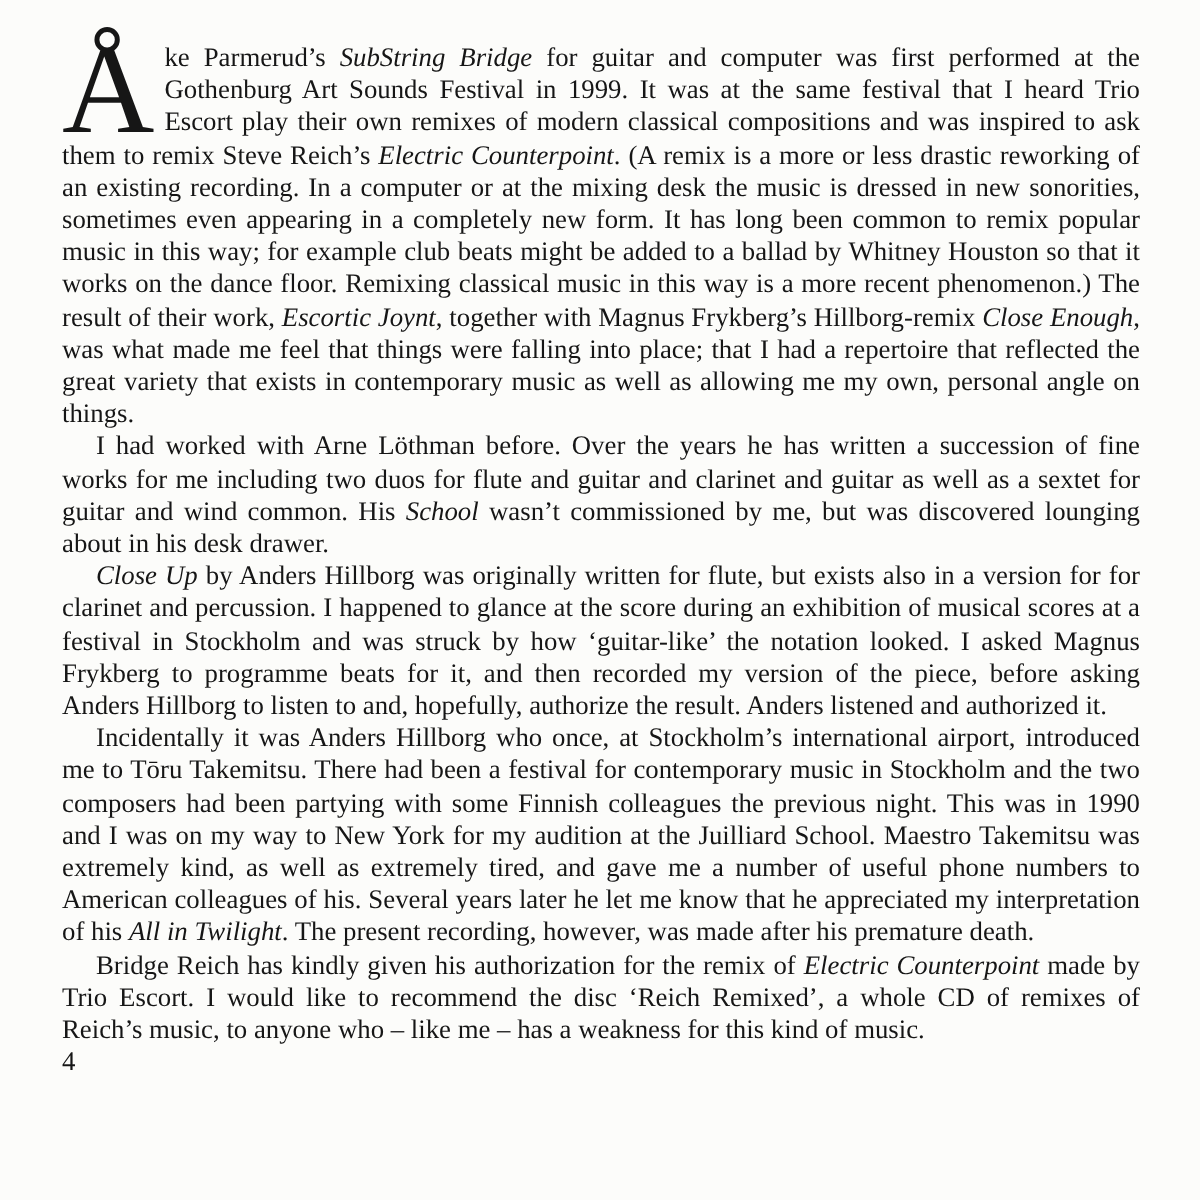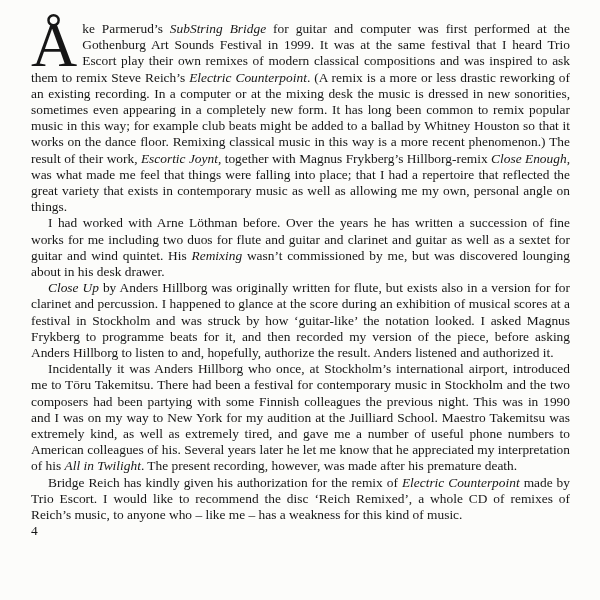--- a/index.html
+++ b/index.html
@@ -45,19 +45,19 @@
     text-indent: 0;
     text-align: left;
   }
 </style>
 </head>
 <body>
 
 <div class="page">
   <div class="text-body">
       <p class="first"><span class="dropcap">Å</span><span>ke Parmerud’s </span><i>SubString Bridge</i><span> for guitar and computer was first performed at the Gothenburg Art Sounds Festival in 1999. It was at the same festival that I heard Trio Escort play their own remixes of modern classical compositions and was inspired to ask them to remix Steve Reich’s </span><i>Electric Counterpoint</i><span>. (A remix is a more or less drastic reworking of an existing recording. In a computer or at the mixing desk the music is dressed in new sonorities, sometimes even appearing in a completely new form. It has long been common to remix popular music in this way; for example club beats might be added to a ballad by Whitney Houston so that it works on the dance floor. Remixing classical music in this way is a more recent phenomenon.) The result of their work, </span><i>Escortic Joynt</i><span>, together with Magnus Frykberg’s Hillborg-remix </span><i>Close Enough</i><span>, was what made me feel that things were falling into place; that I had a repertoire that reflected the great variety that exists in contemporary music as well as allowing me my own, personal angle on things.</span></p>
-      <p class=""><span>I had worked with Arne Löthman before. Over the years he has written a succession of fine works for me including two duos for flute and guitar and clarinet and guitar as well as a sextet for guitar and wind quintet. His </span><i>Remixing</i><span> wasn’t commissioned by me, but was discovered lounging about in his desk drawer.</span></p>
+      <p class=""><span>I had worked with Arne Löthman before. Over the years he has written a succession of fine works for me including two duos for flute and guitar and clarinet and guitar as well as a sextet for guitar and wind common. His </span><i>School</i><span> wasn’t commissioned by me, but was discovered lounging about in his desk drawer.</span></p>
       <p class=""><i>Close Up</i><span> by Anders Hillborg was originally written for flute, but exists also in a version for for clarinet and percussion. I happened to glance at the score during an exhibition of musical scores at a festival in Stockholm and was struck by how ‘guitar-like’ the notation looked. I asked Magnus Frykberg to programme beats for it, and then recorded my version of the piece, before asking Anders Hillborg to listen to and, hopefully, authorize the result. Anders listened and authorized it.</span></p>
       <p class=""><span>Incidentally it was Anders Hillborg who once, at Stockholm’s international airport, introduced me to Tōru Takemitsu. There had been a festival for contemporary music in Stockholm and the two composers had been partying with some Finnish colleagues the previous night. This was in 1990 and I was on my way to New York for my audition at the Juilliard School. Maestro Takemitsu was extremely kind, as well as extremely tired, and gave me a number of useful phone numbers to American colleagues of his. Several years later he let me know that he appreciated my interpretation of his </span><i>All in Twilight</i><span>. The present recording, however, was made after his premature death.</span></p>
       <p class=""><span>Bridge Reich has kindly given his authorization for the remix of </span><i>Electric Counterpoint</i><span> made by Trio Escort. I would like to recommend the disc ‘Reich Remixed’, a whole CD of remixes of Reich’s music, to anyone who – like me – has a weakness for this kind of music.</span></p>
     </div>
   <p class="page-number">4</p>
 </div>
 
 </body></html>

